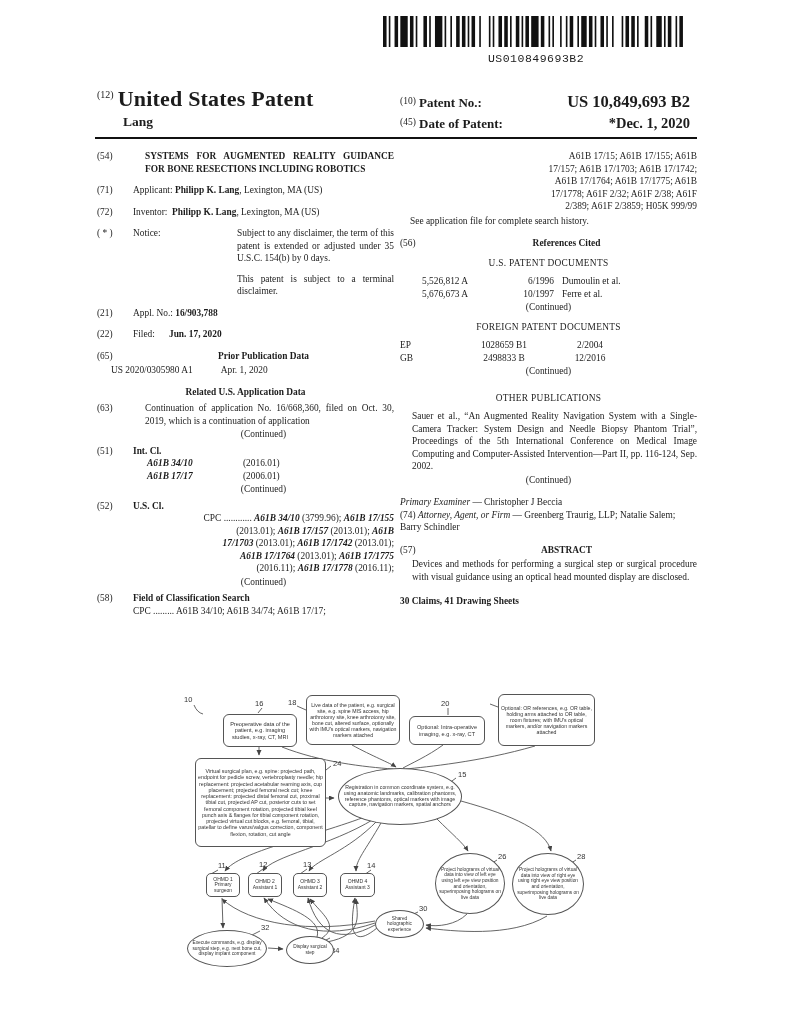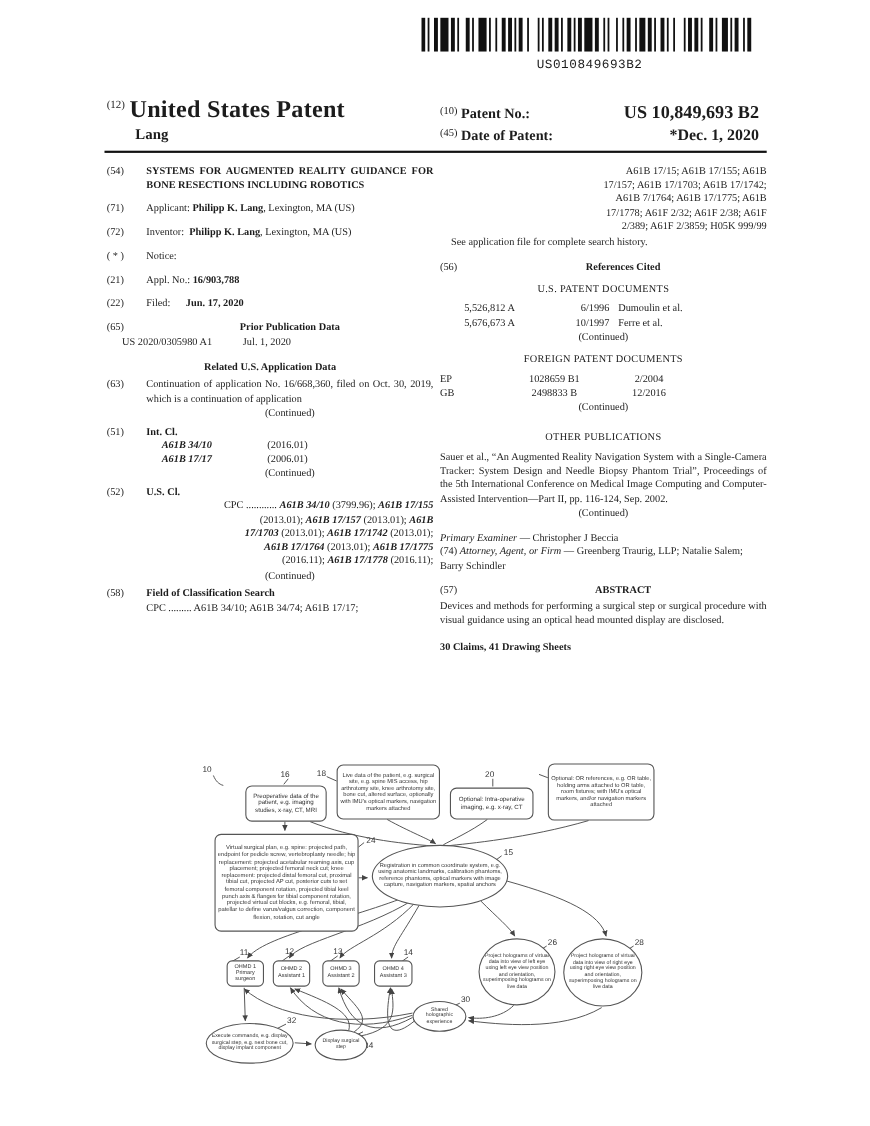--- a/index.html
+++ b/index.html
@@ -20,21 +20,21 @@
   .patent-no{font-weight:bold;font-size:16.5px;}
   .patent-date{font-weight:bold;font-size:14.5px;}
   .rule{position:absolute;left:95px;top:137px;width:602px;height:2.4px;background:#111;}
   
   .col{position:absolute;top:150px;width:297px;font-size:9.4px;line-height:1.33;}
   .col-l{left:97px;}
   .col-r{left:400px;}
   .sec{display:flex;margin-bottom:9px;}
   .sec .num{width:36px;flex:none;}
   .sec .body{flex:1;}
-  .just{text-align:justify;}
+  .just{text-align:justify;margin-left:12px;}
   .b{font-weight:bold;}
   .i{font-style:italic;}
   .bi{font-weight:bold;font-style:italic;}
   .center{text-align:center;}
   .right{text-align:right;}
   .cont{text-align:center;margin-top:1px;}
   .publine{padding-left:14px;}
   .publine .pd{margin-left:28px;}
   .intcl-row{display:flex;padding-left:14px;}
   .intcl-row .code{width:96px;font-weight:bold;font-style:italic;flex:none;}
@@ -154,40 +154,44 @@
 
     <div class="sec">
       <span class="num">(72)</span>
       <span class="body"><span>Inventor:</span>&nbsp;&nbsp;<span class="b">Philipp K. Lang</span><span>, Lexington, MA (US)</span></span>
     </div>
 
     <div class="sec">
       <span class="num">( * )</span>
       <span class="body" style="display:flex;gap:48px;">
         <span style="width:44px;flex:none;">Notice:</span>
+        <span style="flex:1;" class="just">
+          <span style="display:block;">Subject to any disclaimer, the term of this patent is extended or adjusted under 35 U.S.C. 154(b) by 0 days.</span>
+          <span style="display:block;margin-top:8px;">This patent is subject to a terminal disclaimer.</span>
+        </span>
       </span>
     </div>
 
     <div class="sec">
       <span class="num">(21)</span>
       <span class="body"><span>Appl. No.:</span>&nbsp;<span class="b">16/903,788</span></span>
     </div>
 
     <div class="sec">
       <span class="num">(22)</span>
       <span class="body"><span>Filed:</span>&nbsp;&nbsp;&nbsp;&nbsp;&nbsp;&nbsp;<span class="b">Jun. 17, 2020</span></span>
     </div>
 
     <div style="margin-bottom:9px;">
       <div class="heading-row">
         <span class="num">(65)</span>
         <span class="h">Prior Publication Data</span>
       </div>
       <div class="publine">
-        <span>US 2020/0305980 A1</span><span class="pd">Jul. 1, 2020</span>
+        <span>US 2020/0305980 A1</span><span class="pd">Apr. 1, 2020</span>
       </div>
     </div>
 
     <div class="center b" style="margin-bottom:4px;">Related U.S. Application Data</div>
 
     <div class="sec" style="margin-bottom:4px;">
       <span class="num">(63)</span>
       <span class="body">
         <span class="just" style="display:block;">Continuation of application No. 16/668,360, filed on Oct. 30, 2019, which is a continuation of application</span>
         <span class="cont" style="display:block;">(Continued)</span>
@@ -231,21 +235,21 @@
         <span>CPC ......... A61B 34/10; A61B 34/74; A61B 17/17;</span>
       </span>
     </div>
   </div>
 
   <div class="col col-r">
 
     <div class="right">
         <div>A61B 17/15; A61B 17/155; A61B</div>
         <div>17/157; A61B 17/1703; A61B 17/1742;</div>
-        <div>A61B 7/1764; A61B 17/1775; A61B</div>
+        <div>A61B 17/1764; A61B 17/1775; A61B</div>
         <div>17/1778; A61F 2/32; A61F 2/38; A61F</div>
         <div>2/389; A61F 2/3859; H05K 999/99</div>
       </div>
     <div style="margin:2px 0 10px 10px;">See application file for complete search history.</div>
 
     <div class="heading-row">
       <span class="num">(56)</span>
       <span class="h">References Cited</span>
     </div>
 

